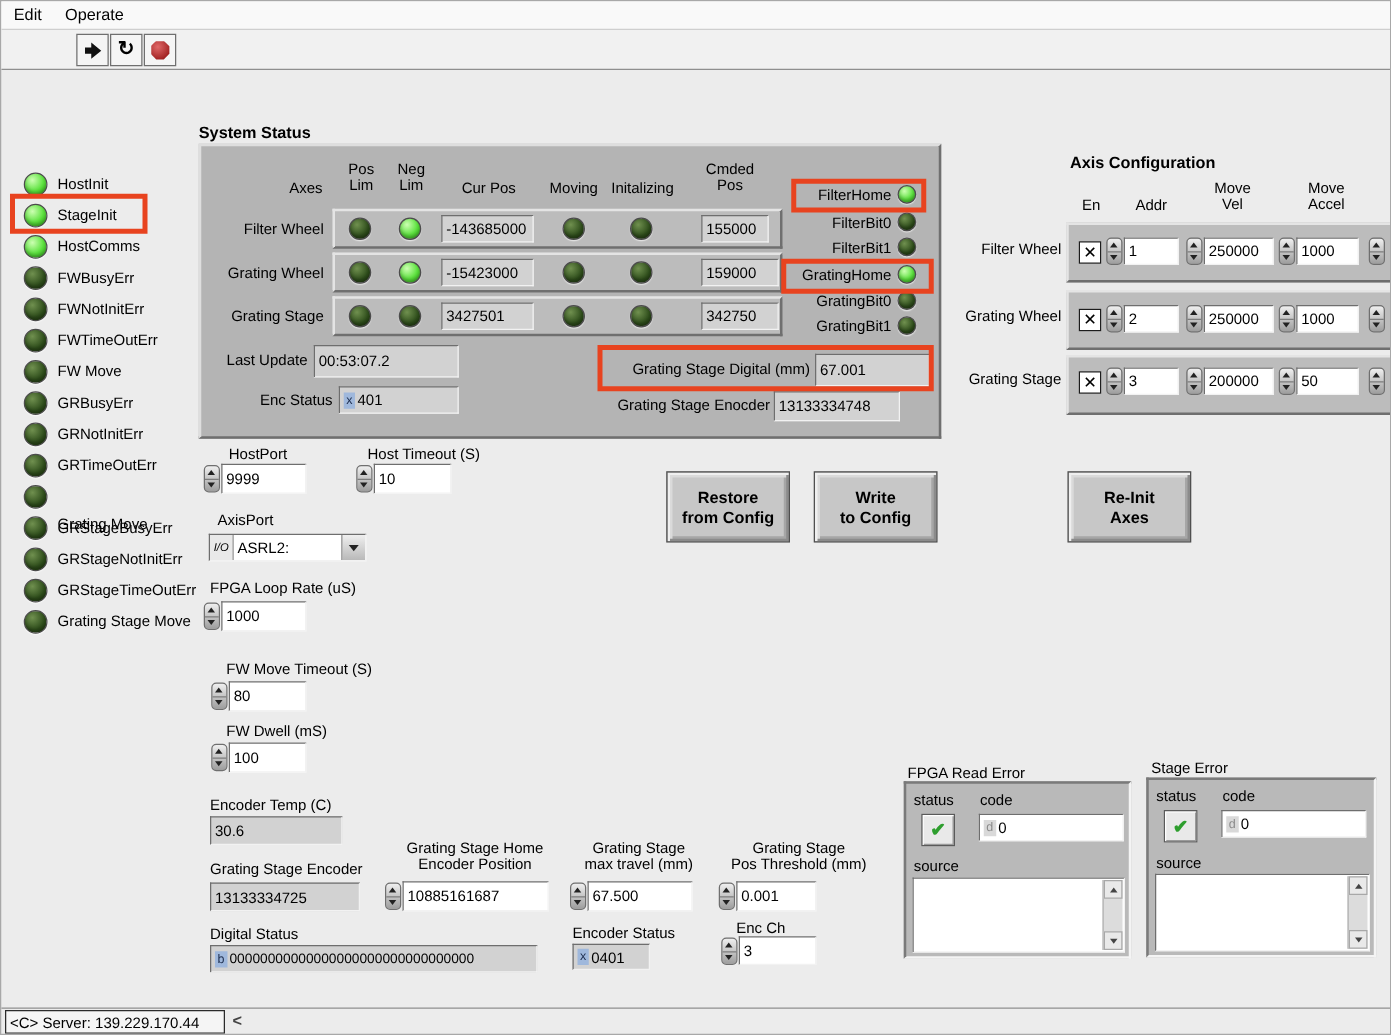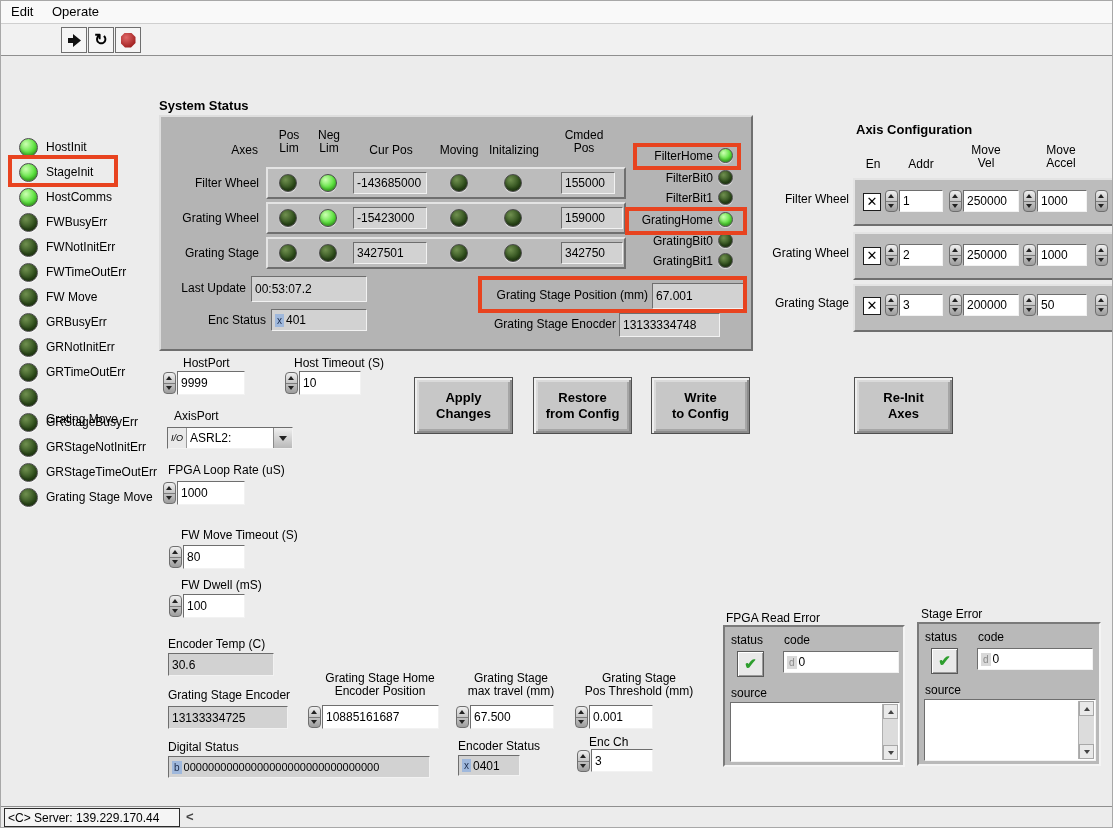--- a/index.html
+++ b/index.html
@@ -224,21 +224,21 @@
 
   <span class="lbl r" style="left:165px;top:281px;width:80px">Last Update</span>
   <div class="box sunk ind" style="left:250px;top:275px;width:116px;height:26px">
       <span>00:53:07.2</span>
     </div>
   <span class="lbl r" style="left:195px;top:313px;width:70px">Enc Status</span>
   <div class="box sunk ind" style="left:270px;top:308px;width:96px;height:22px">
       <span class="radix">x</span>
       <span>401</span>
     </div>
-  <span class="lbl r" style="left:457px;top:288px;width:190px">Grating Stage Position (mm)</span>
+  <span class="lbl r" style="left:457px;top:288px;width:190px">Grating Stage Digital (mm)</span>
   <div class="box sunk ind" style="left:651px;top:282px;width:92px;height:26px">
       <span>67.001</span>
     </div>
   <span class="lbl r" style="left:465px;top:317px;width:150px">Grating Stage Enocder</span>
   <div class="box sunk ind" style="left:618px;top:312px;width:101px;height:24px">
       <span>13133334748</span>
     </div>
 
   <span class="lbl" style="left:182px;top:356px">HostPort</span>
   <span class="spin" style="left:162px;top:371px">
@@ -284,22 +284,20 @@
 
   <span class="lbl" style="left:180px;top:578px">FW Dwell (mS)</span>
   <span class="spin" style="left:168px;top:594px">
       <i class="up"></i>
       <i class="dn"></i>
     </span>
   <div class="box sunk wht" style="left:182px;top:593px;width:62px;height:24px">
       <span>100</span>
     </div>
 
-  <div class="btn3d" style="left:413px;top:376px;width:97px;height:55px">Apply
-Changes</div>
   <div class="btn3d" style="left:650px;top:376px;width:97px;height:55px">Write
 to Config</div>
   <div class="btn3d" style="left:532px;top:376px;width:97px;height:55px">Restore
 from Config</div>
   <div class="btn3d" style="left:853px;top:376px;width:97px;height:55px">Re-Init
 Axes</div>
 
   <div class="lbl b" style="left:855px;top:122px">Axis Configuration</div>
   <span class="lbl c" style="left:855px;top:157px;width:34px">En</span>
   <span class="lbl c" style="left:898px;top:157px;width:44px">Addr</span>

